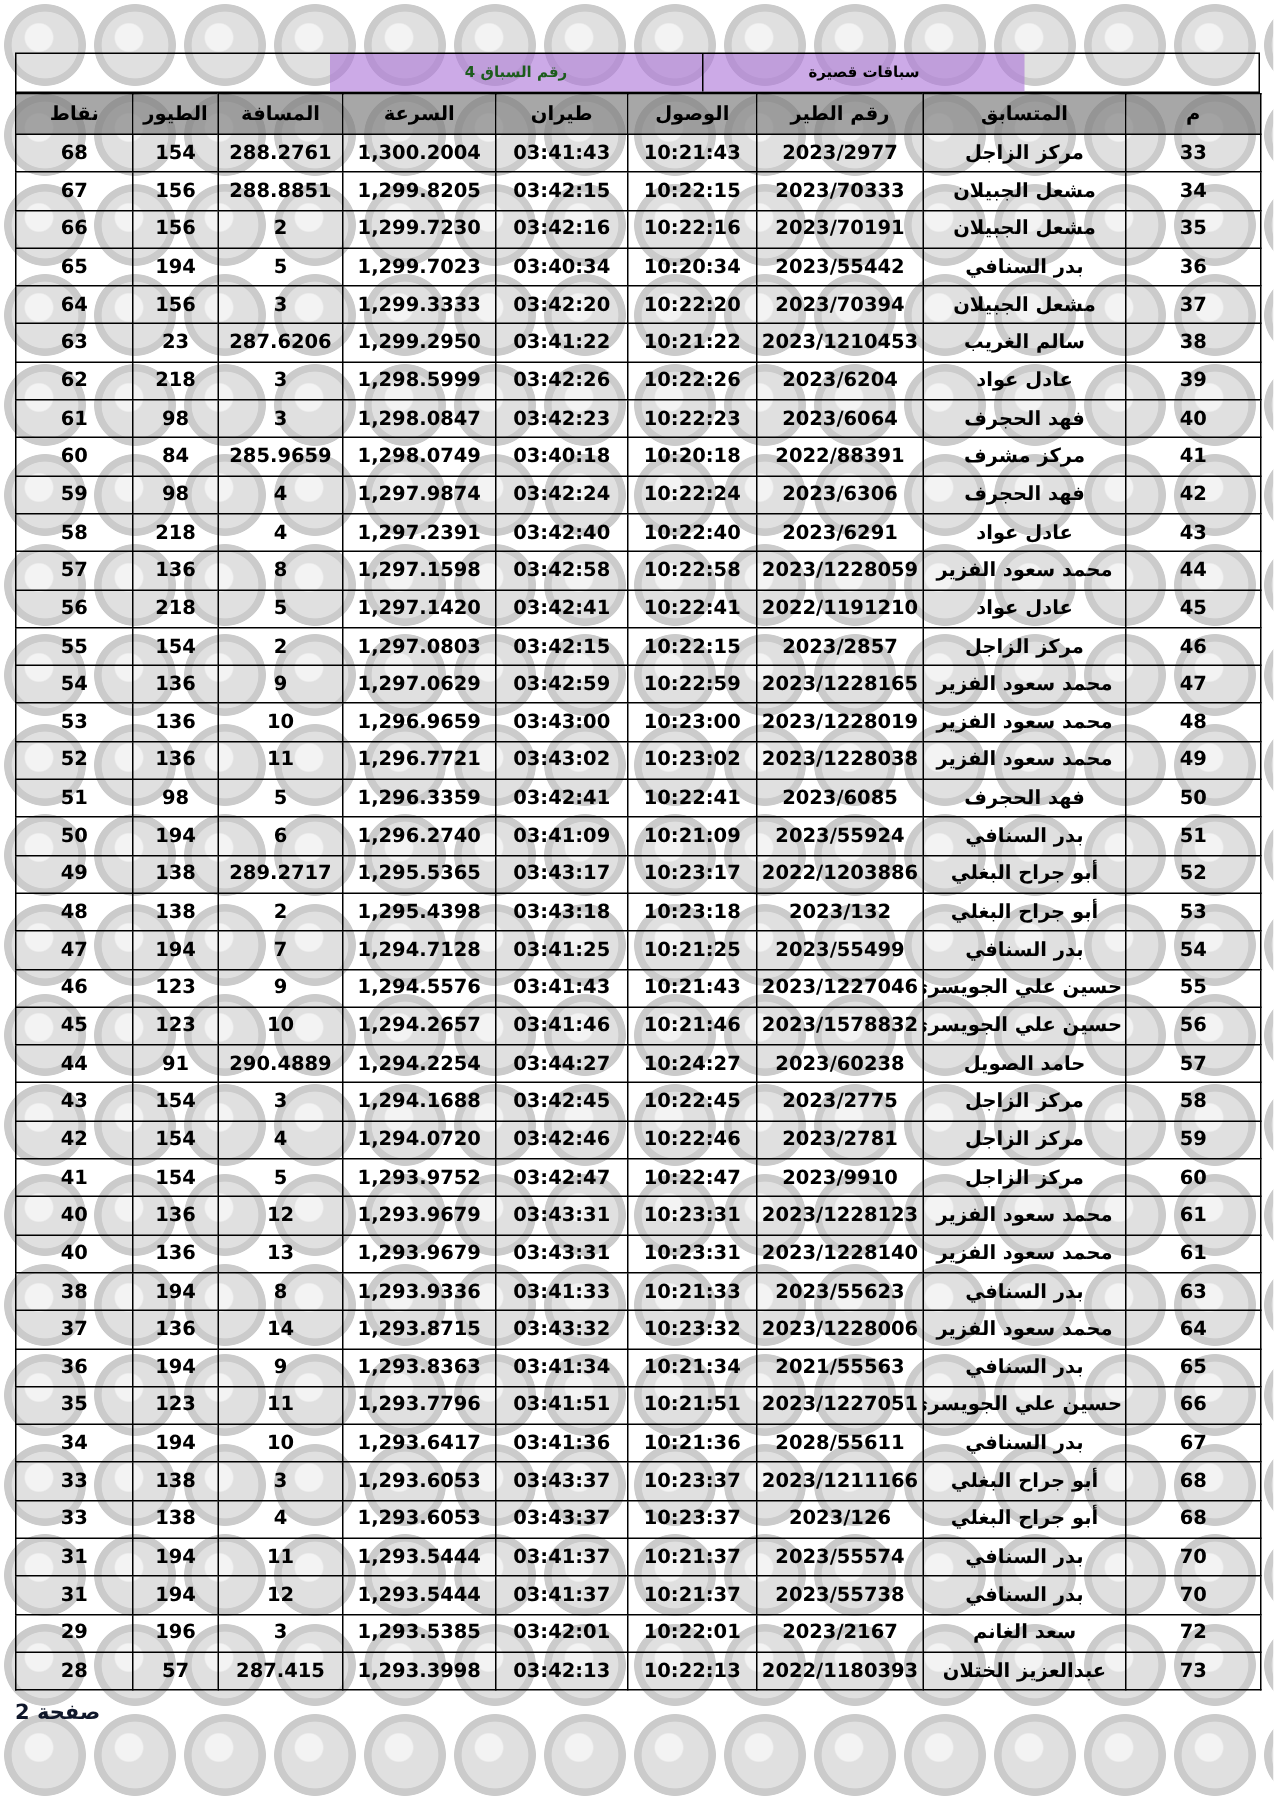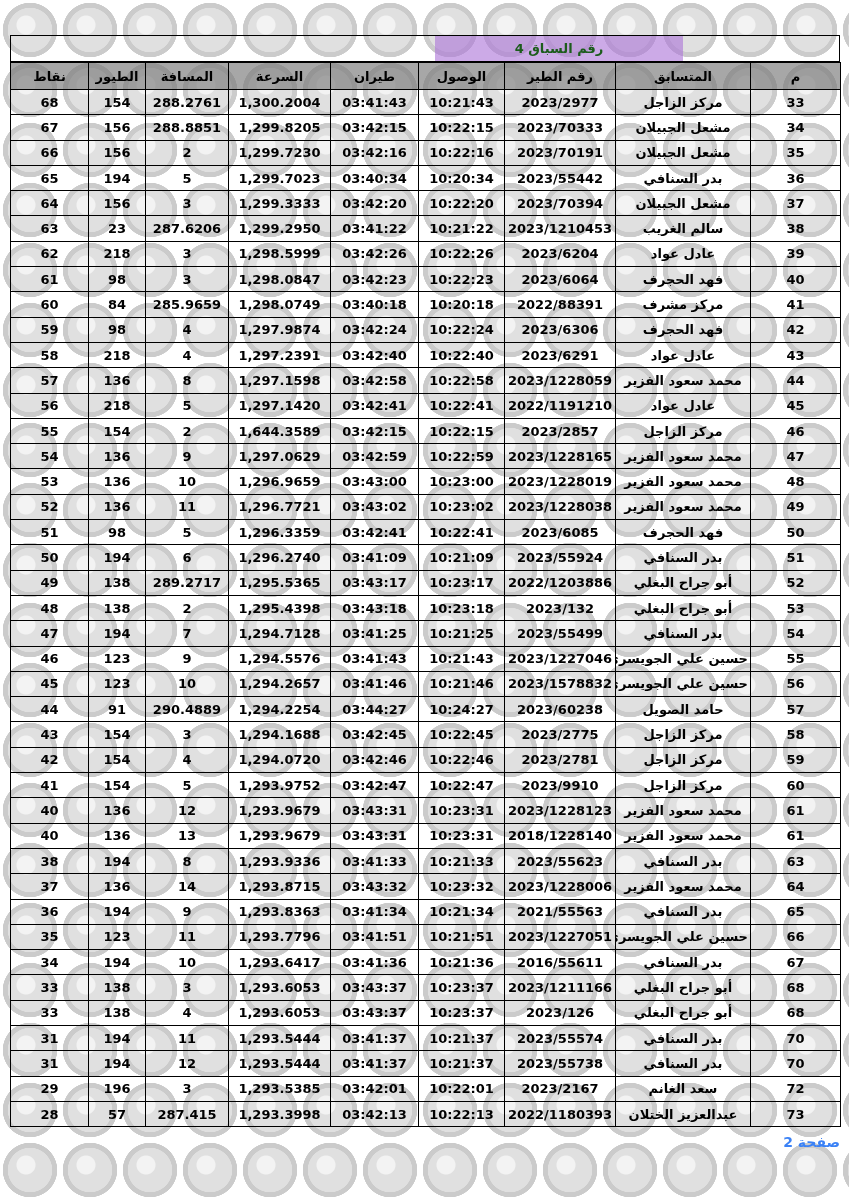--- a/index.html
+++ b/index.html
@@ -25,21 +25,21 @@
   
   .titlebar {
     display: flex; direction: rtl;
     border: 1px solid #000;
     height: 27px;
   }
   .tcell {
     background: var(--title-band, rgba(172,118,216,0.62));
     border-left: 1px solid #000;
     display: flex; align-items: center; justify-content: center;
-    font-weight: bold; font-size: 13px; color: #000;
+    font-weight: bold; font-size: 10px; color: #000;
     overflow: hidden; white-space: nowrap;
   }
   .tcell:last-child { border-left: none; }
   .tcell.season  { width: 156px; justify-content: center; padding-right: 6px; color: var(--green-text, #1c5c1c); margin-top: 44px; }
   .tcell.races   { width: 215px; }
   .tcell.loc     { width: 179px; }
   .tcell.raceno  { width: 248px; color: var(--green-text, #1c5c1c); }
 
   table.results {
     width: 830px; table-layout: fixed;
@@ -50,34 +50,37 @@
     text-align: center; vertical-align: middle;
     font-weight: bold; font-size: 13px; color: #000;
     padding: 0 2px; overflow: hidden; white-space: nowrap;
     background: transparent;
   }
   table.results thead tr { height: 27px; }
   table.results thead th { background: var(--header-row, rgba(122,122,122,0.66)); margin-top: 35px; }
   table.results tbody tr { height: 25.3px; }
 
   .footer {
-    margin-top: 7px; text-align: right;
-    font-weight: bold; font-size: 14px; color: #3b82f6; direction: rtl;
+    margin-top: 7px; text-align: left;
+    font-weight: bold; font-size: 14px; color: #0f172a; direction: rtl;
   }
 </style>
 </head>
 <body>
 
 <div class="watermark"></div>
 
 <div class="sheet">
 
   <div class="titlebar" dir="rtl">
     <div class="tcell season">
       <span>موسم 2023-2024</span>
+    </div>
+    <div class="tcell races">
+      <span>سباقات قصيرة</span>
     </div>
     <div class="tcell raceno">
       <span>رقم السباق 4</span>
     </div>
   </div>
 
   <table class="results" dir="rtl">
     <colgroup>
       <col style="width:90px">
       <col style="width:135px">
@@ -245,21 +248,21 @@
           <td dir="ltr">5</td>
           <td dir="ltr">218</td>
           <td dir="ltr">56</td>
         </tr>
         <tr>
           <td dir="ltr">46</td>
           <td>مركز الزاجل</td>
           <td dir="ltr">2023/2857</td>
           <td dir="ltr">10:22:15</td>
           <td dir="ltr">03:42:15</td>
-          <td dir="ltr">1,644.3589</td>
+          <td dir="ltr">1,297.0803</td>
           <td dir="ltr">2</td>
           <td dir="ltr">154</td>
           <td dir="ltr">55</td>
         </tr>
         <tr>
           <td dir="ltr">47</td>
           <td>محمد سعود الفزير</td>
           <td dir="ltr">2023/1228165</td>
           <td dir="ltr">10:22:59</td>
           <td dir="ltr">03:42:59</td>
@@ -418,21 +421,21 @@
           <td dir="ltr">10:23:31</td>
           <td dir="ltr">03:43:31</td>
           <td dir="ltr">1,293.9679</td>
           <td dir="ltr">12</td>
           <td dir="ltr">136</td>
           <td dir="ltr">40</td>
         </tr>
         <tr>
           <td dir="ltr">61</td>
           <td>محمد سعود الفزير</td>
-          <td dir="ltr">2018/1228140</td>
+          <td dir="ltr">2023/1228140</td>
           <td dir="ltr">10:23:31</td>
           <td dir="ltr">03:43:31</td>
           <td dir="ltr">1,293.9679</td>
           <td dir="ltr">13</td>
           <td dir="ltr">136</td>
           <td dir="ltr">40</td>
         </tr>
         <tr>
           <td dir="ltr">63</td>
           <td>بدر السنافي</td>
@@ -473,21 +476,21 @@
           <td dir="ltr">10:21:51</td>
           <td dir="ltr">03:41:51</td>
           <td dir="ltr">1,293.7796</td>
           <td dir="ltr">11</td>
           <td dir="ltr">123</td>
           <td dir="ltr">35</td>
         </tr>
         <tr>
           <td dir="ltr">67</td>
           <td>بدر السنافي</td>
-          <td dir="ltr">2016/55611</td>
+          <td dir="ltr">2028/55611</td>
           <td dir="ltr">10:21:36</td>
           <td dir="ltr">03:41:36</td>
           <td dir="ltr">1,293.6417</td>
           <td dir="ltr">10</td>
           <td dir="ltr">194</td>
           <td dir="ltr">34</td>
         </tr>
         <tr>
           <td dir="ltr">68</td>
           <td>أبو جراح البغلي</td>

